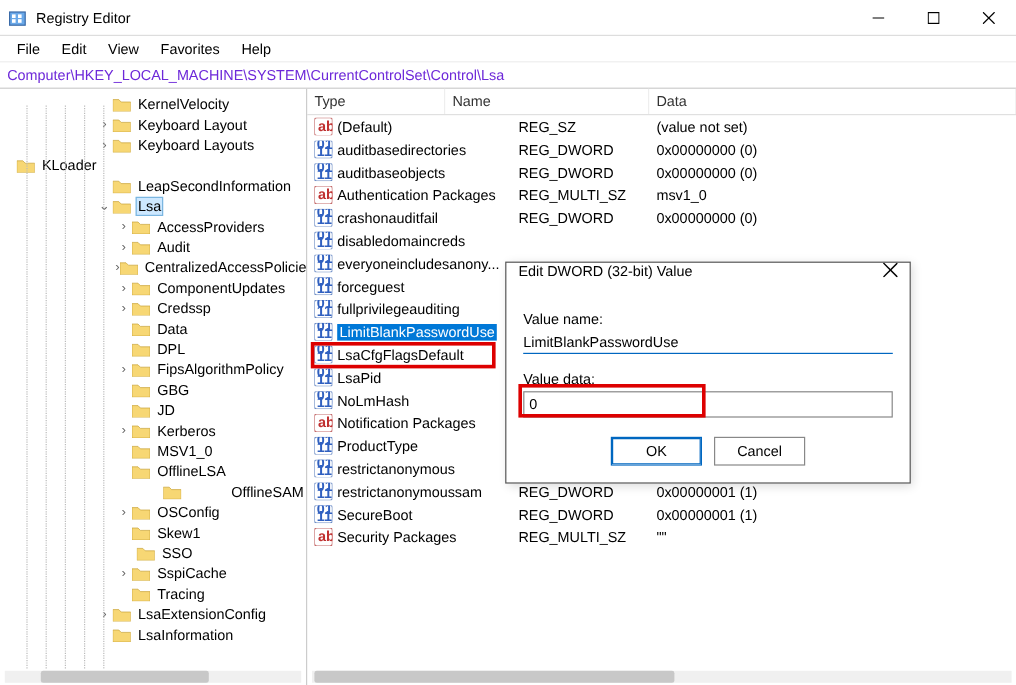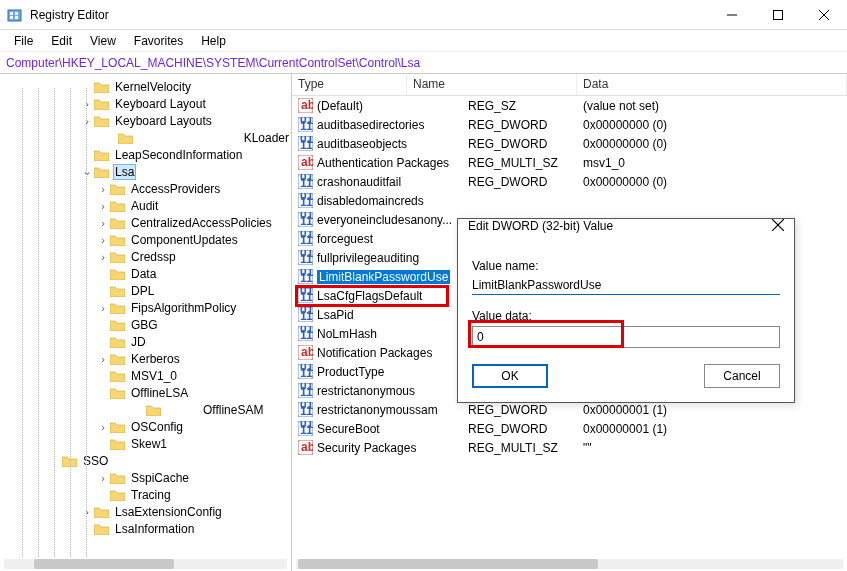--- a/index.html
+++ b/index.html
@@ -14,21 +14,21 @@
 
 
 .menubar { height: 22px; display: flex; align-items: center; padding: 0 5px; border-bottom: 1px solid #eee; }
 .menubar .mitem { padding: 2px 9px; }
 
 
 .address { height: 22px; display: flex; align-items: center; padding: 0 6px; border-bottom: 1px solid #ccc; color: #6d28d9; }
 
 
 .main { display: flex; height: calc(571px - 30px - 22px - 22px); }
-.tree-pane { width: 292px; border-right: 1px solid #ccc; overflow: hidden; position: relative; }
+.tree-pane { width: 256px; border-right: 1px solid #ccc; overflow: hidden; position: relative; }
 .list-pane { flex: 1; position: relative; }
 
 
 .tree { padding: 4px 0 4px 0; }
 .node { display: flex; align-items: center; height: 17px; white-space: nowrap; }
 .node .twisty { width: 14px; text-align: center; color: #666; font-size: 11px; }
 .node .twisty.blank { visibility: hidden; }
 .folder-icon { width: 15px; height: 12px; margin-right: 4px; flex-shrink: 0; }
 .node .label { padding: 0 2px; }
 .node.selected .label { background: #cde8ff; border: 1px solid #7bb6e0; padding: 0 1px; }
@@ -66,21 +66,21 @@
 .dialog input[readonly] { border: none; border-bottom: 1px solid #0067c0; background: transparent; padding: 2px 0; }
 .dlg-split { display: flex; gap: 20px; margin-top: 10px; }
 .dlg-split .left { flex: 1; }
 .dlg-split .right { flex: 1; }
 .dlg-split fieldset { border: 1px solid #ccc; padding: 6px 10px 10px 10px; }
 .dlg-split legend { padding: 0 4px; font-size: 12px; }
 .radio-row { display: flex; align-items: center; margin: 4px 0; gap: 6px; }
 .radio { width: 13px; height: 13px; border: 1px solid #666; border-radius: 50%; display: inline-flex; align-items: center; justify-content: center; }
 .radio.checked { border-color: #0067c0; }
 .radio.checked::after { content: ""; width: 7px; height: 7px; background: #0067c0; border-radius: 50%; }
-.dlg-buttons { display: flex; justify-content: space-between; gap: 10px; margin-top: 16px; }
+.dlg-buttons { display: flex; justify-content: center; gap: 10px; margin-top: 16px; }
 .dlg-buttons button { width: 76px; height: 24px; border: 1px solid #888; background: #fff; font-size: 12px; }
 .dlg-buttons button.primary { border: 1px solid #0067c0; box-shadow: inset 0 0 0 1px #0067c0; }
 
 .scrollbar-h { position: absolute; left: 4px; right: 4px; bottom: 2px; height: 10px; background: #f0f0f0; }
 .scrollbar-h .thumb { position: absolute; top: 0; bottom: 0; left: 30px; width: 140px; background: #c8c8c8; border-radius: 2px; }
 </style>
 </head>
 <body>
 
 <svg width="0" height="0" style="position:absolute">
@@ -165,21 +165,21 @@
           </svg>
           <span class="label">Keyboard Layout</span>
         </div>
         <div class="node" style="padding-left: 80px;">
           <span class="twisty">›</span>
           <svg class="folder-icon">
             <use href="#folder"></use>
           </svg>
           <span class="label">Keyboard Layouts</span>
         </div>
-        <div class="node" style=" justify-content: space-between;">
+        <div class="node" style="">
           <span class="twisty blank">›</span>
           <svg class="folder-icon">
             <use href="#folder"></use>
           </svg>
           <span class="label">KLoader</span>
         </div>
         <div class="node" style="padding-left: 80px;">
           <span class="twisty blank">›</span>
           <svg class="folder-icon">
             <use href="#folder"></use>
@@ -298,21 +298,21 @@
           </svg>
           <span class="label">OSConfig</span>
         </div>
         <div class="node" style="padding-left: 96px;">
           <span class="twisty blank">›</span>
           <svg class="folder-icon">
             <use href="#folder"></use>
           </svg>
           <span class="label">Skew1</span>
         </div>
-        <div class="node" style="padding-left: 48px;">
+        <div class="node" style="padding-left: 100px;">
           <span class="twisty blank">›</span>
           <svg class="folder-icon">
             <use href="#folder"></use>
           </svg>
           <span class="label">SSO</span>
         </div>
         <div class="node" style="padding-left: 96px;">
           <span class="twisty">›</span>
           <svg class="folder-icon">
             <use href="#folder"></use>

